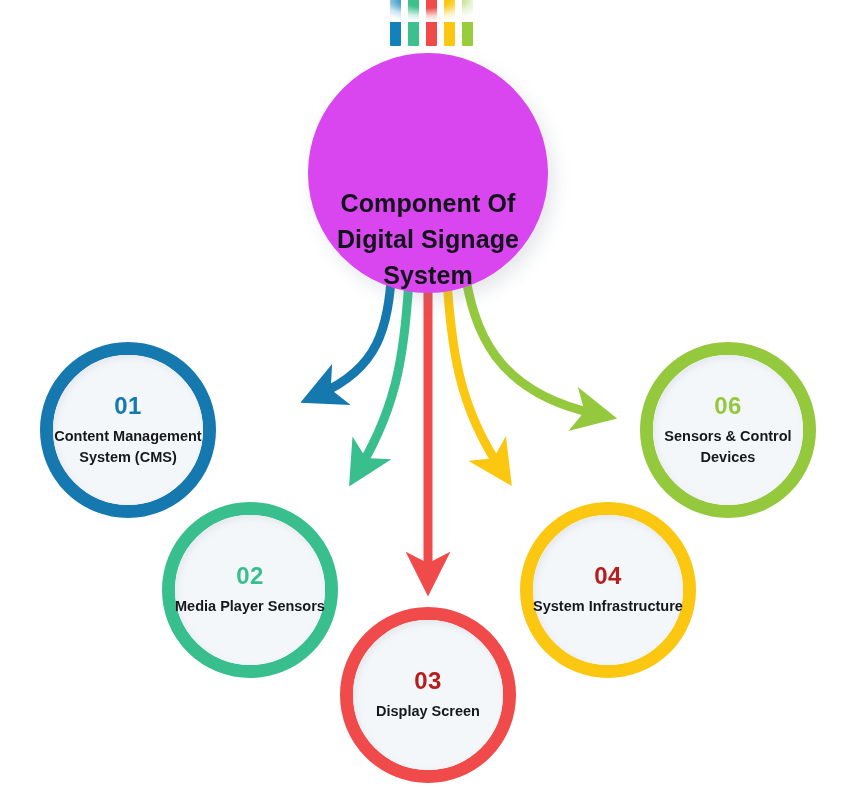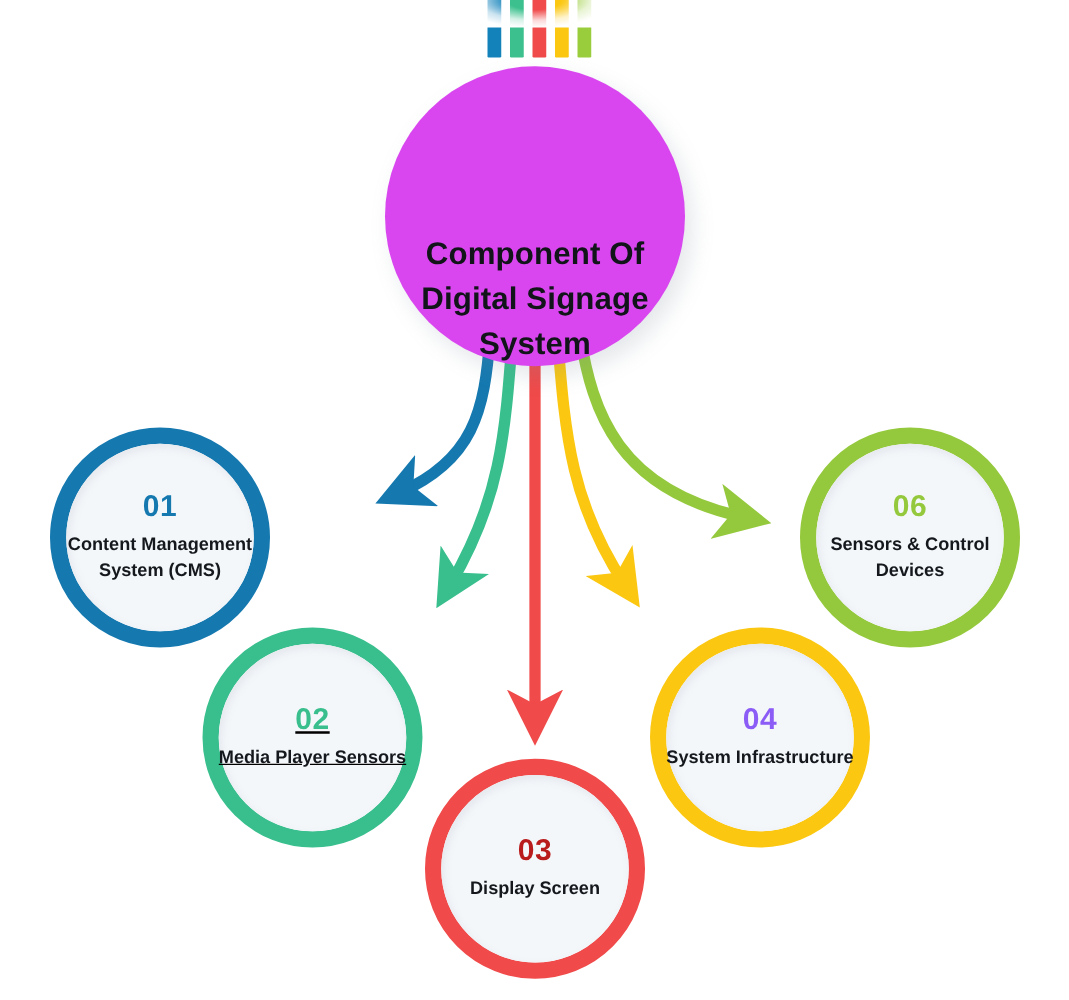--- a/index.html
+++ b/index.html
@@ -102,21 +102,21 @@
   }
   .node-label {
     margin-top: 7px;
     font-size: 14.5px;
     line-height: 21px;
     font-weight: 600;
     color: #15181c;
   }
 
   #n1 { left: 40px;  top: 342px; }
-  #n2 { left: 162px; top: 502px; text-decoration: underline; }
+  #n2 { left: 162px; top: 502px; }
   #n3 { left: 340px; top: 607px; }
   #n4 { left: 520px; top: 502px; }
   #n5 { left: 640px; top: 342px; }
 </style>
 </head>
 <body>
 
 <div id="stage">
 
   <div class="top-strip" style="left:390px;background:#1382BB;"></div>
@@ -184,21 +184,21 @@
     <div class="node-content">
       <div class="node-num" style="color:#b91c1c;">03</div>
       <div class="node-label">Display Screen</div>
     </div>
   </div>
 
   <div class="node" id="n4">
     <div class="node-ring" style="border-color:#FBC710;"></div>
     <div class="node-inner"></div>
     <div class="node-content">
-      <div class="node-num" style="color:#8b5cf6;">04</div>
+      <div class="node-num" style="color:#b91c1c;">04</div>
       <div class="node-label">System Infrastructure</div>
     </div>
   </div>
 
   <div class="node" id="n5">
     <div class="node-ring" style="border-color:#95C93D;"></div>
     <div class="node-inner"></div>
     <div class="node-content">
       <div class="node-num" style="color:#95C93D;">06</div>
       <div class="node-label">Sensors &amp; Control Devices</div>

